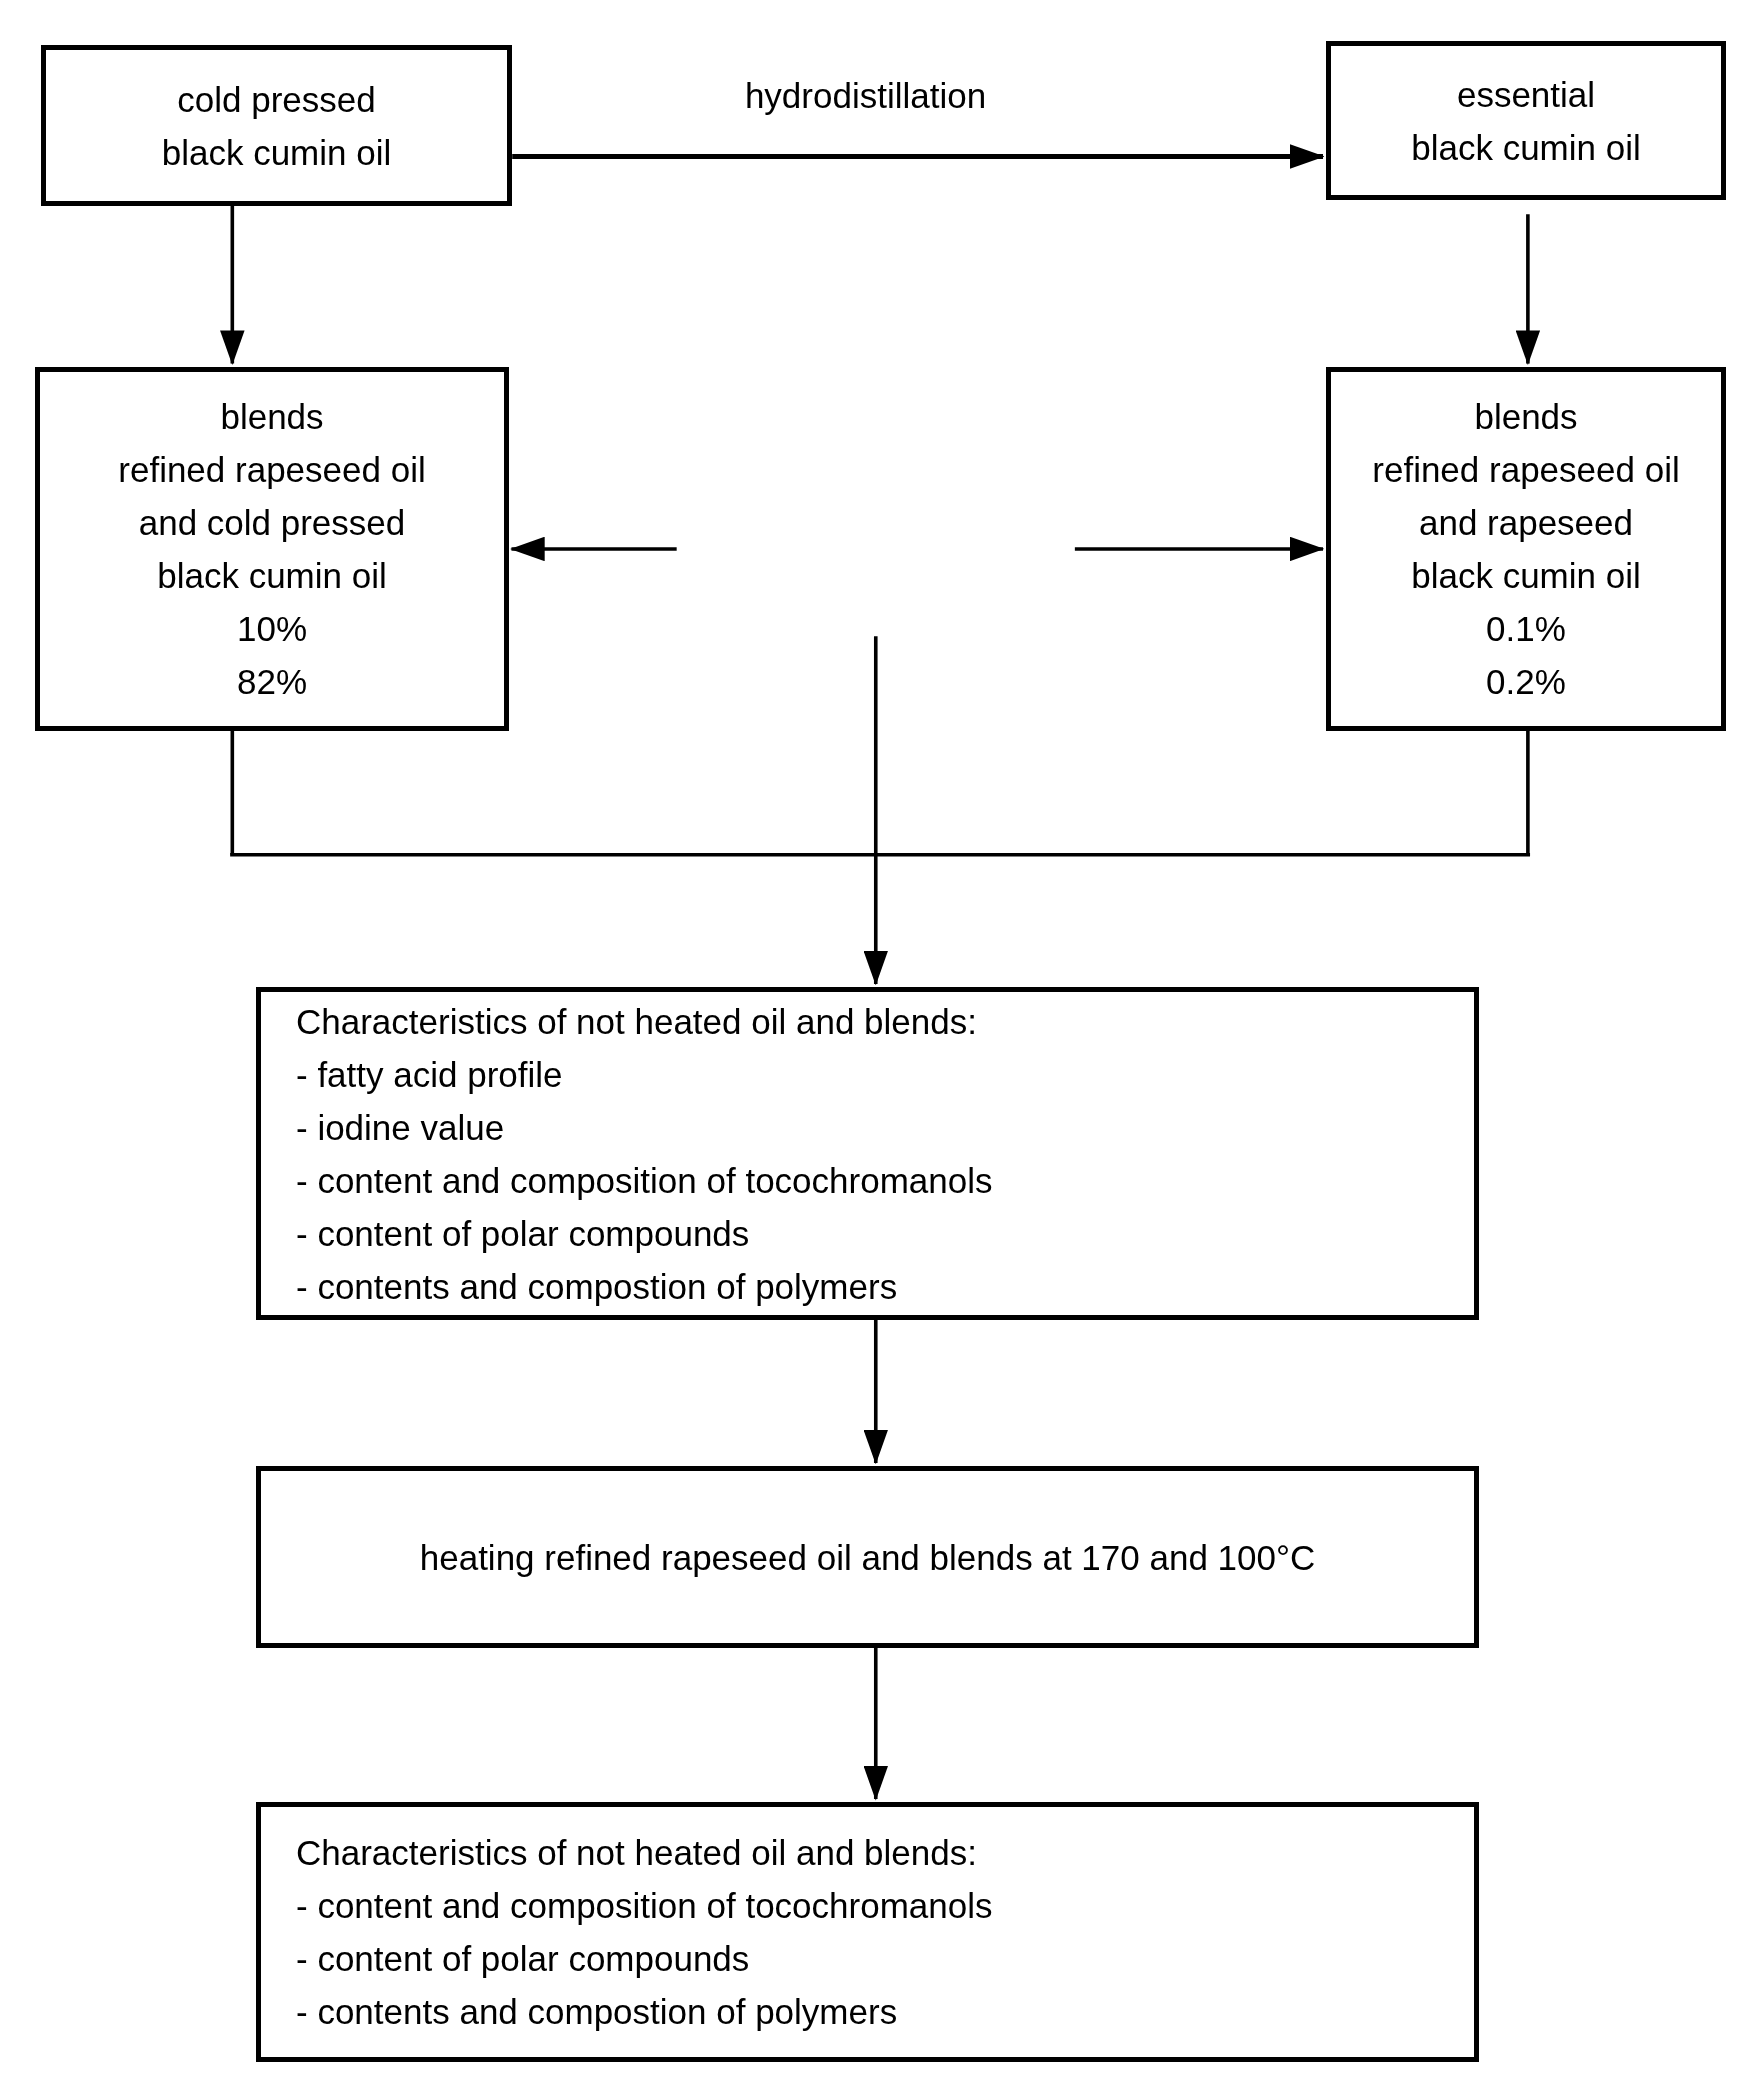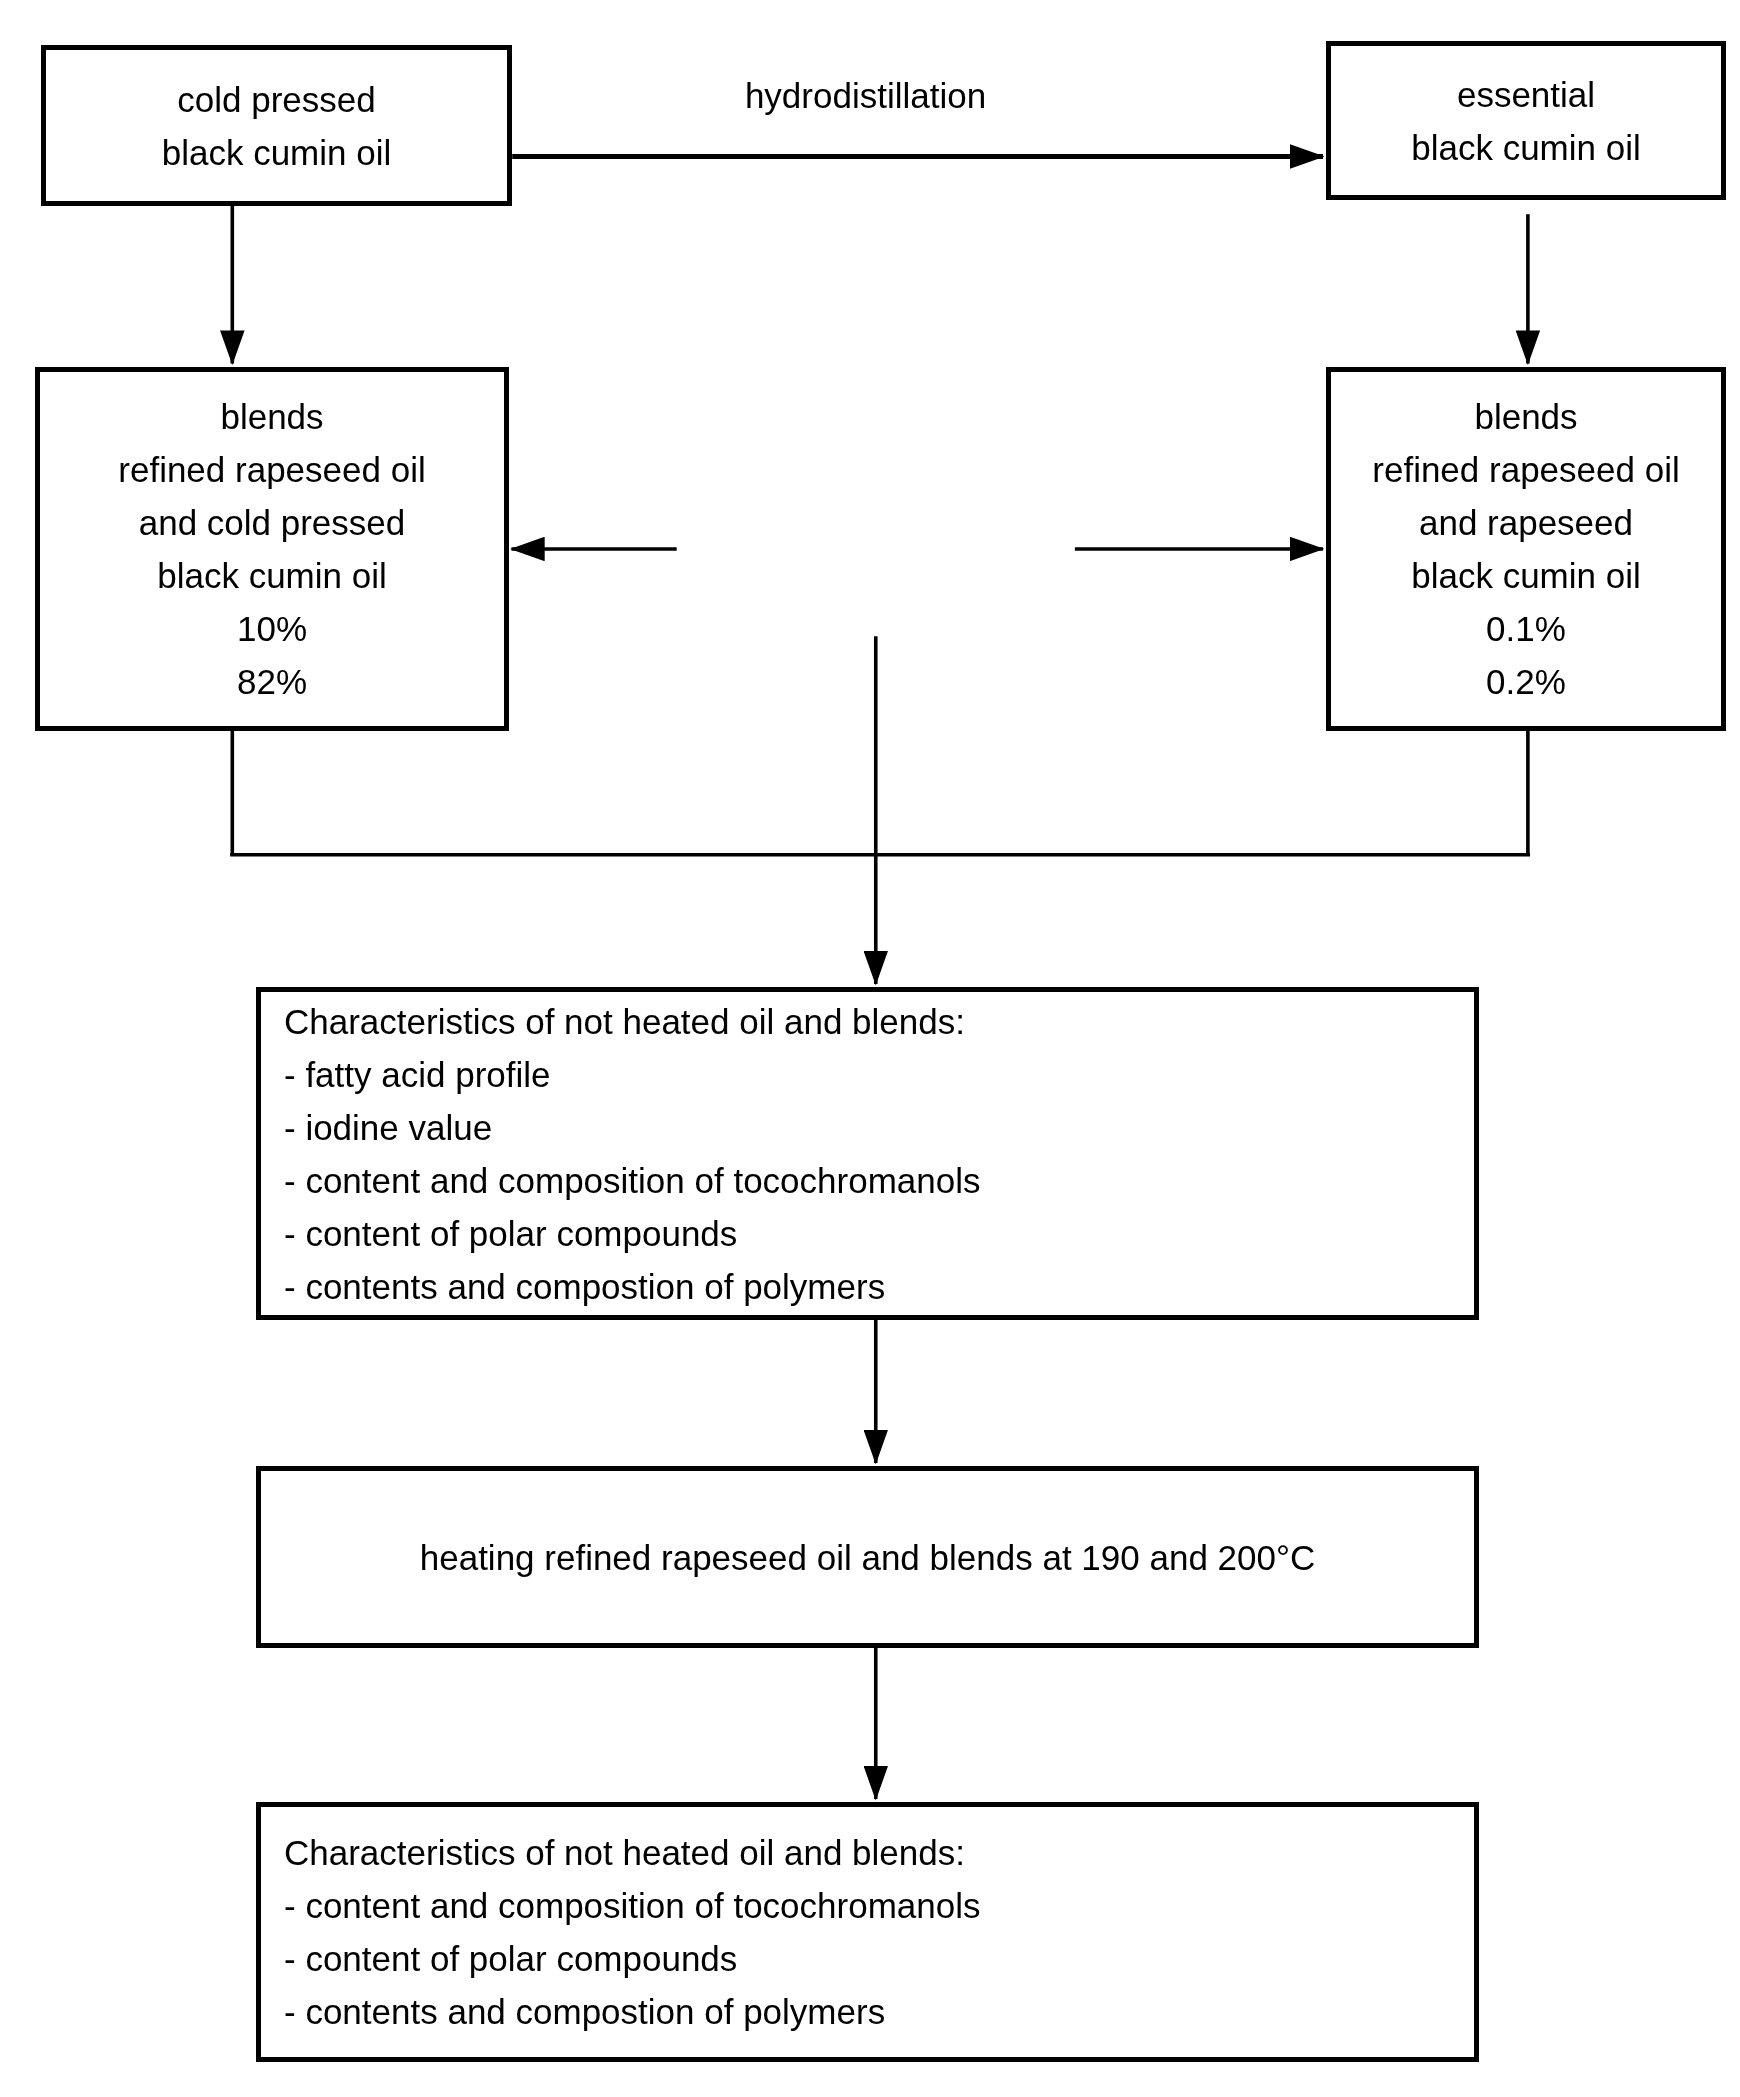--- a/index.html
+++ b/index.html
@@ -35,21 +35,21 @@
     flex-direction:column;
     justify-content:center;
     align-items:center;
     text-align:left;
     font-size:35px;
     line-height:53px;
   }
   .node.left-align{
     align-items:flex-start;
     text-align:left;
-    padding-left:23px;
+    padding-left:35px;
     padding-right:14.4px;
   }
   .edge-label{
     position:absolute;
     font-size:35px;
     line-height:40px;
     text-align:center;
     white-space:nowrap;
   }
   .tline{ display:block; white-space:nowrap; }
@@ -123,21 +123,21 @@
   <div class="node left-align" style="left:256px; top:987px; width:1223px; height:333px;">
     <span class="tline">Characteristics of not heated oil and blends:</span>
     <span class="tline">- fatty acid profile</span>
     <span class="tline">- iodine value</span>
     <span class="tline">- content and composition of tocochromanols</span>
     <span class="tline">- content of polar compounds</span>
     <span class="tline">- contents and compostion of polymers</span>
   </div>
 
   <div class="node" style="left:256px; top:1466px; width:1223px; height:182px;">
-    <span class="tline">heating refined rapeseed oil and blends at 190 and 200°C</span>
+    <span class="tline">heating refined rapeseed oil and blends at 170 and 100°C</span>
   </div>
 
   <div class="node left-align" style="left:256px; top:1802px; width:1223px; height:260px;">
     <span class="tline">Characteristics of not heated oil and blends:</span>
     <span class="tline">- content and composition of tocochromanols</span>
     <span class="tline">- content of polar compounds</span>
     <span class="tline">- contents and compostion of polymers</span>
   </div>
 
 </div>

